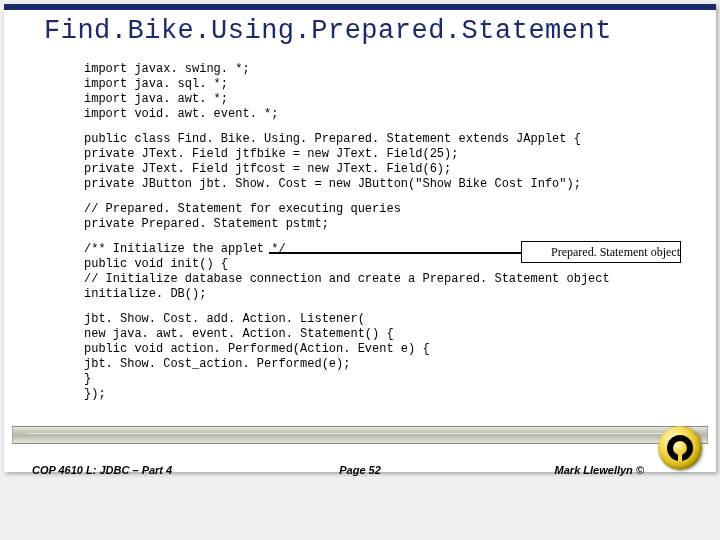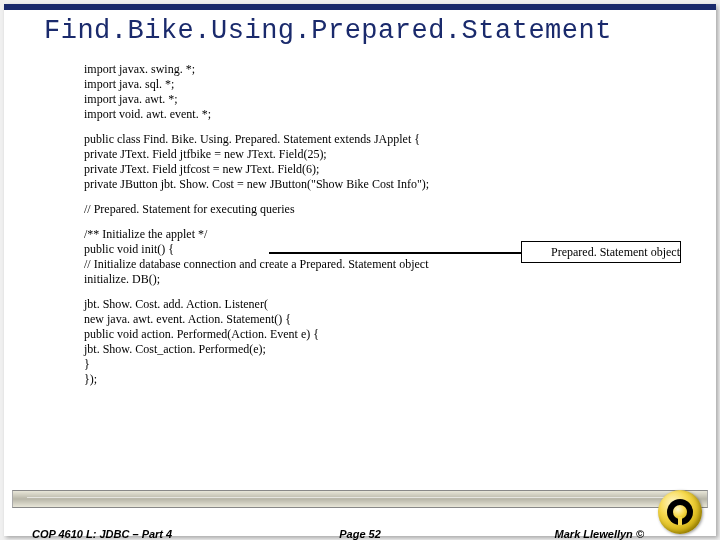--- a/index.html
+++ b/index.html
@@ -8,21 +8,21 @@
     height: 540px;
     background: #f0f0f0;
     font-family: "Times New Roman", serif;
     position: relative;
   }
   .slide {
     position: absolute;
     left: 4px;
     top: 4px;
     width: 712px;
-    height: 532px;
+    height: 468px;
     background: #fff;
     box-shadow: 2px 2px 4px rgba(0,0,0,0.3);
   }
   .top-bar {
     position: absolute;
     top: 0; left: 0; right: 0;
     height: 6px;
     background: #1a2a6c;
   }
   .title {
@@ -36,21 +36,21 @@
   }
   .content {
     position: absolute;
     top: 58px;
     left: 80px;
     right: 60px;
     font-size: 12px;
     line-height: 1.25;
     color: #000;
   }
-  .content p { margin: 0; }
+  .content p { margin: 0; font-family: Liberation Mono, monospace; }
   .gap { height: 10px; }
   .callout-box {
     position: absolute;
     top: 237px;
     right: 35px;
     width: 160px;
     height: 22px;
     border: 1.5px solid #000;
     display: flex;
     align-items: center;
@@ -156,20 +156,21 @@
     <p>import java. sql. *;</p>
     <p>import java. awt. *;</p>
     <p>import void. awt. event. *;</p>
     <div class="gap"></div>
     <p>public class Find. Bike. Using. Prepared. Statement extends JApplet {</p>
     <p> private JText. Field jtfbike = new JText. Field(25);</p>
     <p> private JText. Field jtfcost = new JText. Field(6);</p>
     <p> private JButton jbt. Show. Cost = new JButton("Show Bike Cost Info");</p>
     <div class="gap"></div>
     <p> // Prepared. Statement for executing queries</p>
+    <p> private Prepared. Statement pstmt;</p>
     <div class="gap"></div>
     <p> /** Initialize the applet */</p>
     <p> public void init() {</p>
     <p>  // Initialize database connection and create a Prepared. Statement object</p>
     <p>  initialize. DB();</p>
     <div class="gap"></div>
     <p>  jbt. Show. Cost. add. Action. Listener(</p>
     <p>   new java. awt. event. Action. Statement() {</p>
     <p>   public void action. Performed(Action. Event e) {</p>
     <p>    jbt. Show. Cost_action. Performed(e);</p>

